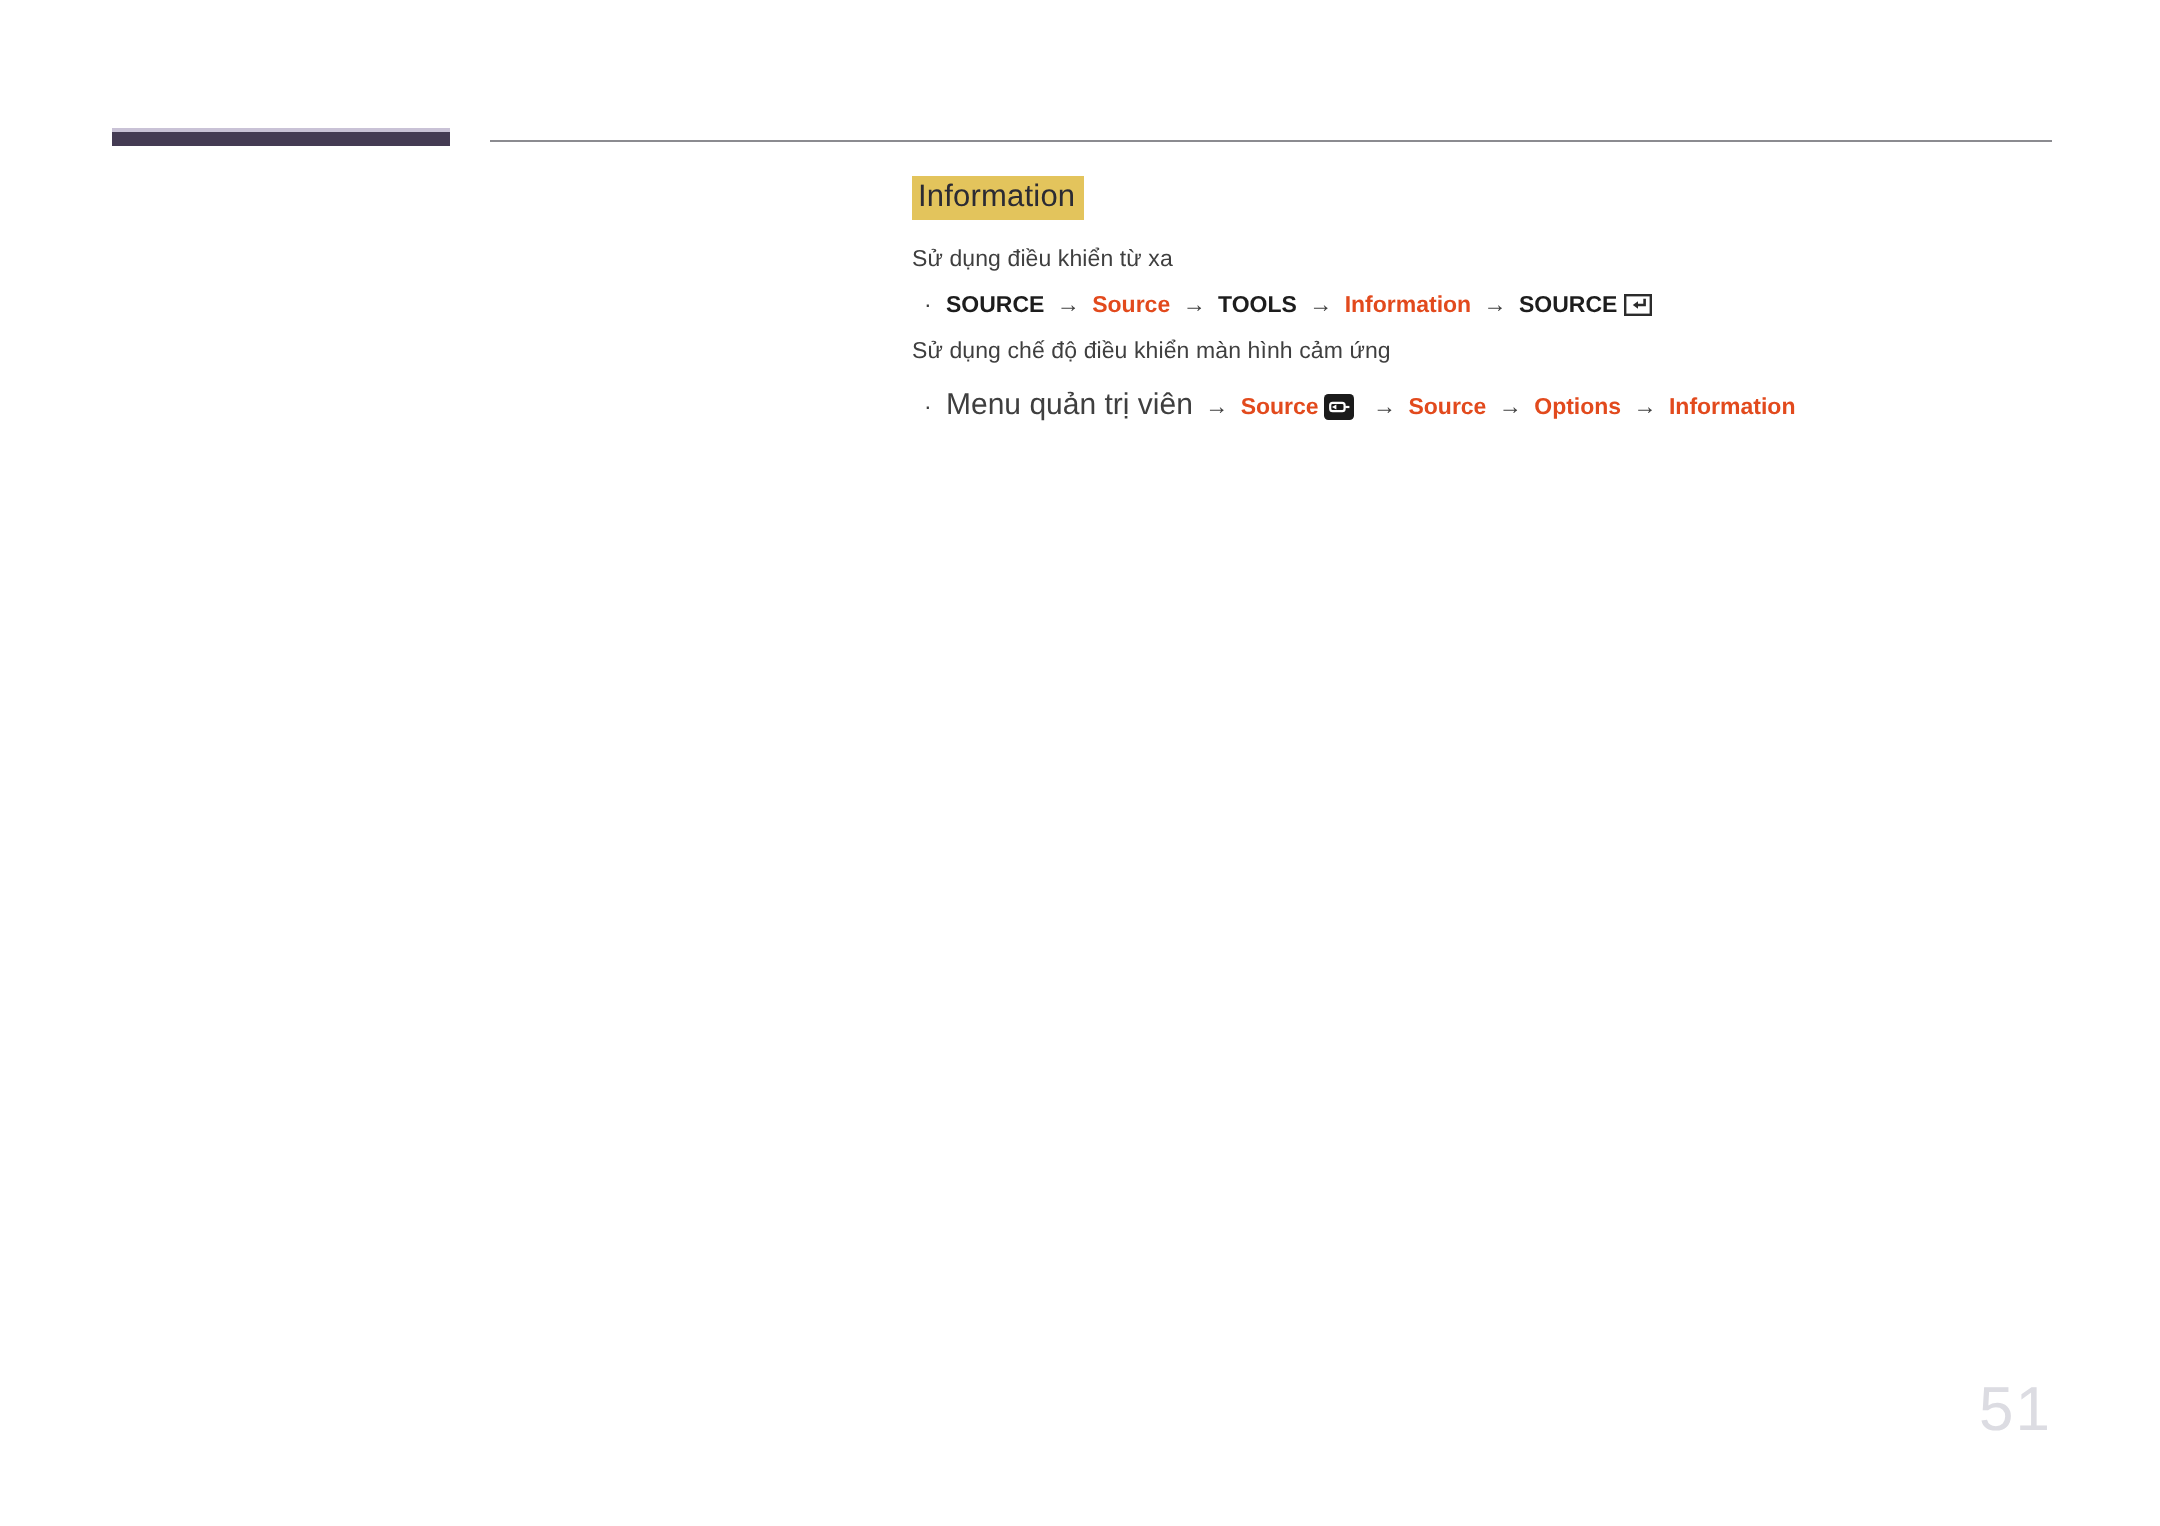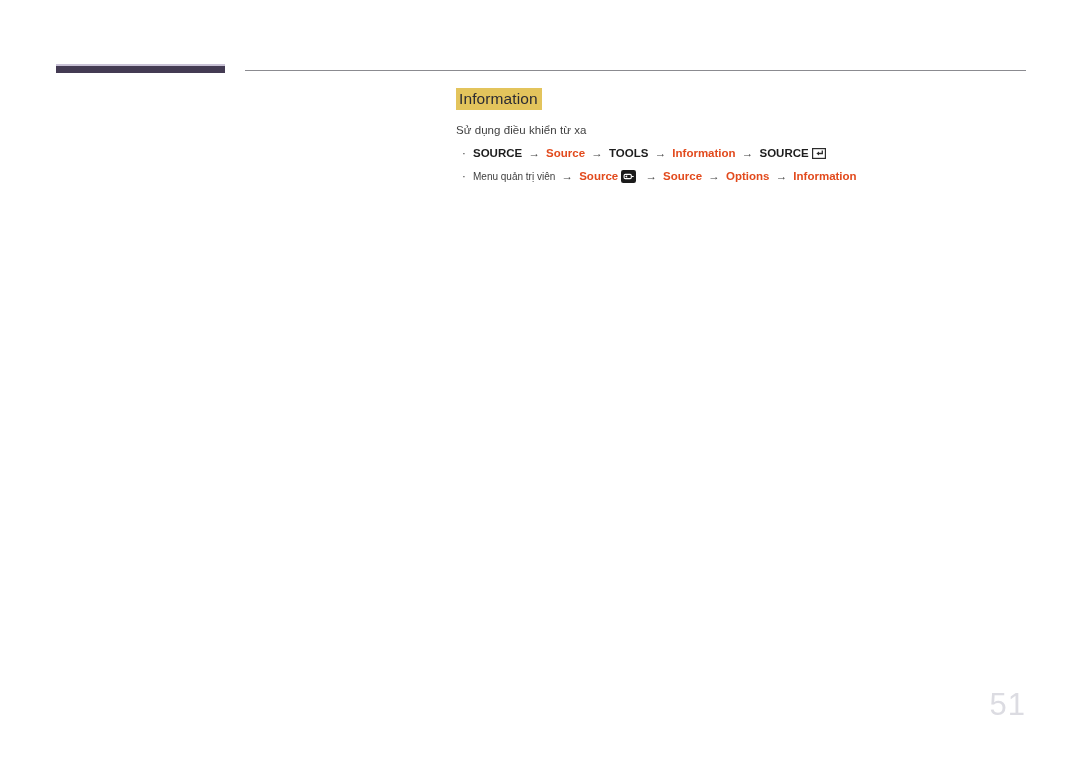--- a/index.html
+++ b/index.html
@@ -98,21 +98,21 @@
     color: #1d1d1d;
     font-size: 11.5px;
   }
   .k-accent {
     color: #e24a1d;
     font-weight: bold;
     font-size: 11.5px;
   }
   .k-plain {
     color: #3f3f3f;
-    font-size: 10px;
+    font-size: 15px;
     text-align: center;
   }
   .arrow {
     color: #3f3f3f;
     padding: 0 3px;
     font-size: 11.5px;
   }
 
   
   .icon-enter {
@@ -167,20 +167,21 @@
       <span class="k-accent">Information</span>
       <span class="arrow">→</span>
       <span class="k-bold">SOURCE</span><span class="icon-enter"><svg width="14" height="11" viewBox="0 0 14 11">
             <rect x="0.6" y="0.6" width="12.8" height="9.8" fill="none" stroke="#2b2b2b" stroke-width="1.2"></rect>
             <path d="M10.3 2.4 v3.1 h-4.2" fill="none" stroke="#2b2b2b" stroke-width="1.3"></path>
             <path d="M7.0 3.6 L4.4 5.5 L7.0 7.4 Z" fill="#2b2b2b"></path>
           </svg></span>
     </span>
   </div>
 
+  <p class="para">Sử dụng chế độ điều khiển màn hình cảm ứng</p>
 
   <div class="bullet-row">
     <span class="bullet-dot">·</span>
     <span class="bullet-text">
       <span class="k-plain">Menu quản trị viên</span>
       <span class="arrow">→</span>
       <span class="k-accent">Source</span><span class="icon-source"><svg width="15" height="13" viewBox="0 0 15 13">
             <rect x="0" y="0" width="15" height="13" rx="2.2" fill="#1b1b1b"></rect>
             <rect x="3.1" y="4.4" width="7.2" height="4.2" rx="1.2" fill="none" stroke="#ffffff" stroke-width="1.1"></rect>
             <path d="M10.6 6.5 h2.1" stroke="#ffffff" stroke-width="1.1"></path>

